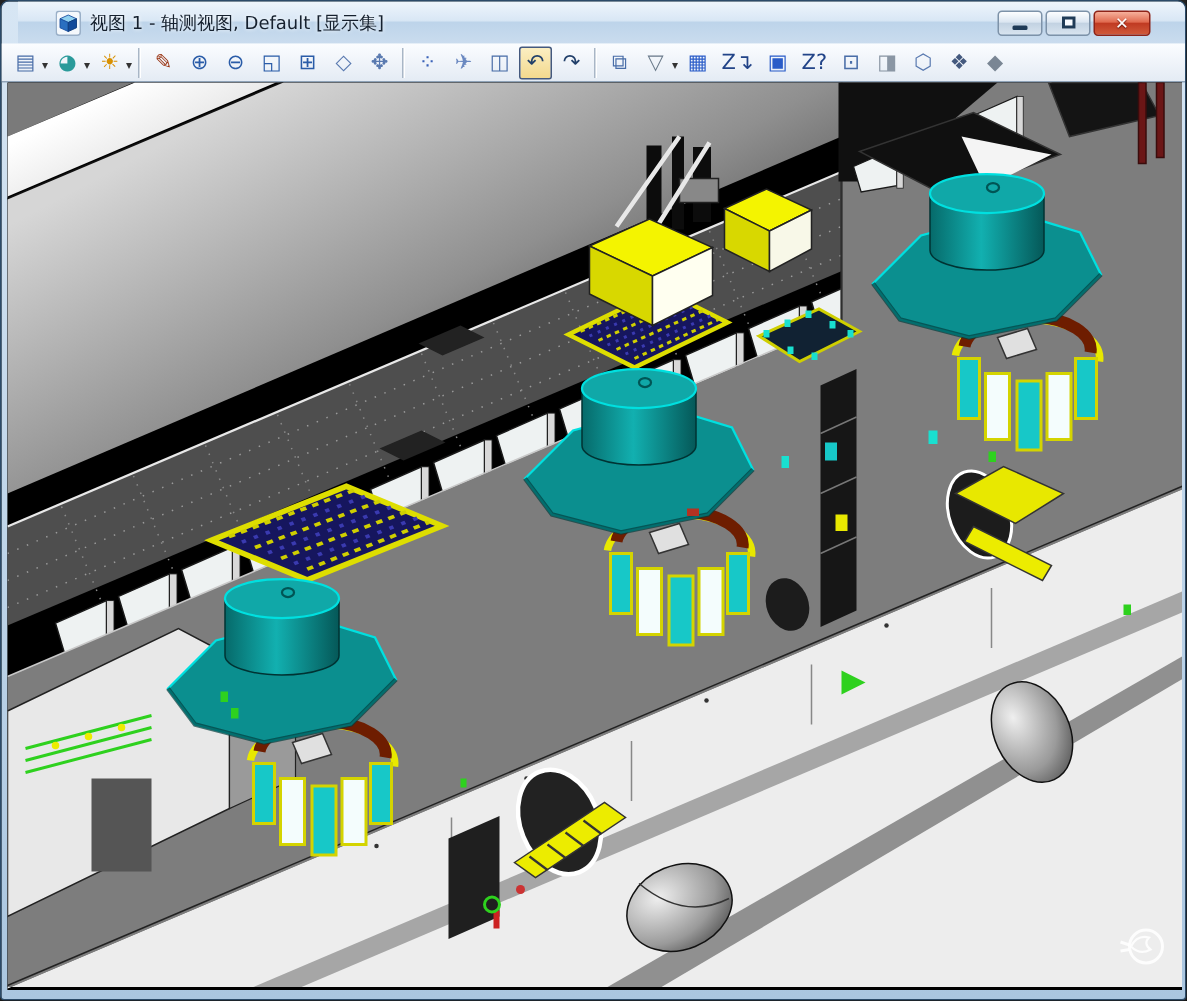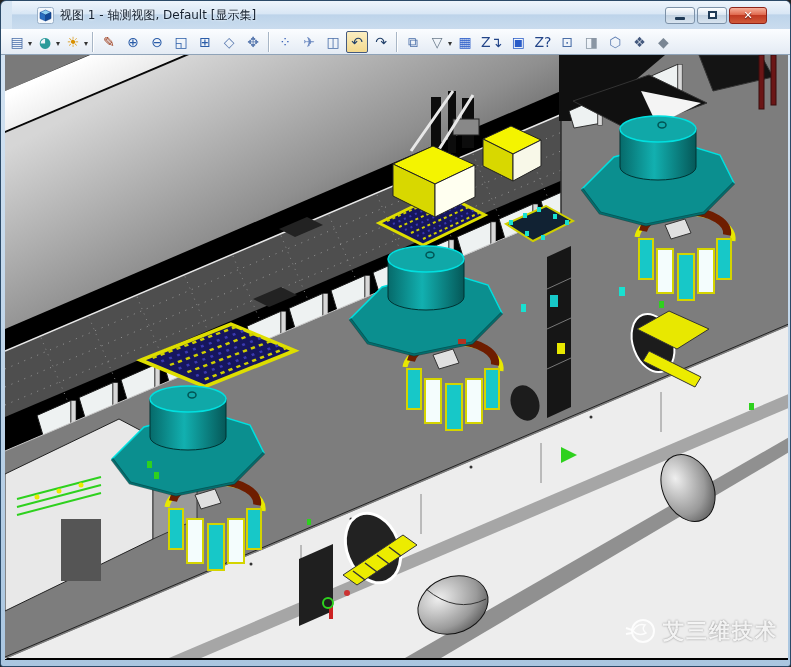--- a/index.html
+++ b/index.html
@@ -297,16 +297,15 @@
         <circle cx="327" cy="604" r="5" fill="none" stroke="var(--detailGreen)" stroke-width="2"></circle>
       </g>
     </svg>
 
     <div class="watermark">
       <svg width="34" height="30" viewBox="0 0 34 30">
         <circle cx="20" cy="15" r="11" fill="none" stroke="rgba(255,255,255,0.85)" stroke-width="2"></circle>
         <path d="M10,15 Q14,7 22,9 Q18,13 23,17 Q16,21 10,15 Z" fill="none" stroke="rgba(255,255,255,0.85)" stroke-width="1.5"></path>
         <path d="M3,12 L9,14 M3,18 L9,17" stroke="rgba(255,255,255,0.85)" stroke-width="2"></path>
       </svg>
-      <span>艾三维技术</span>
     </div>
   </div>
 </div>
 
 </body></html>

